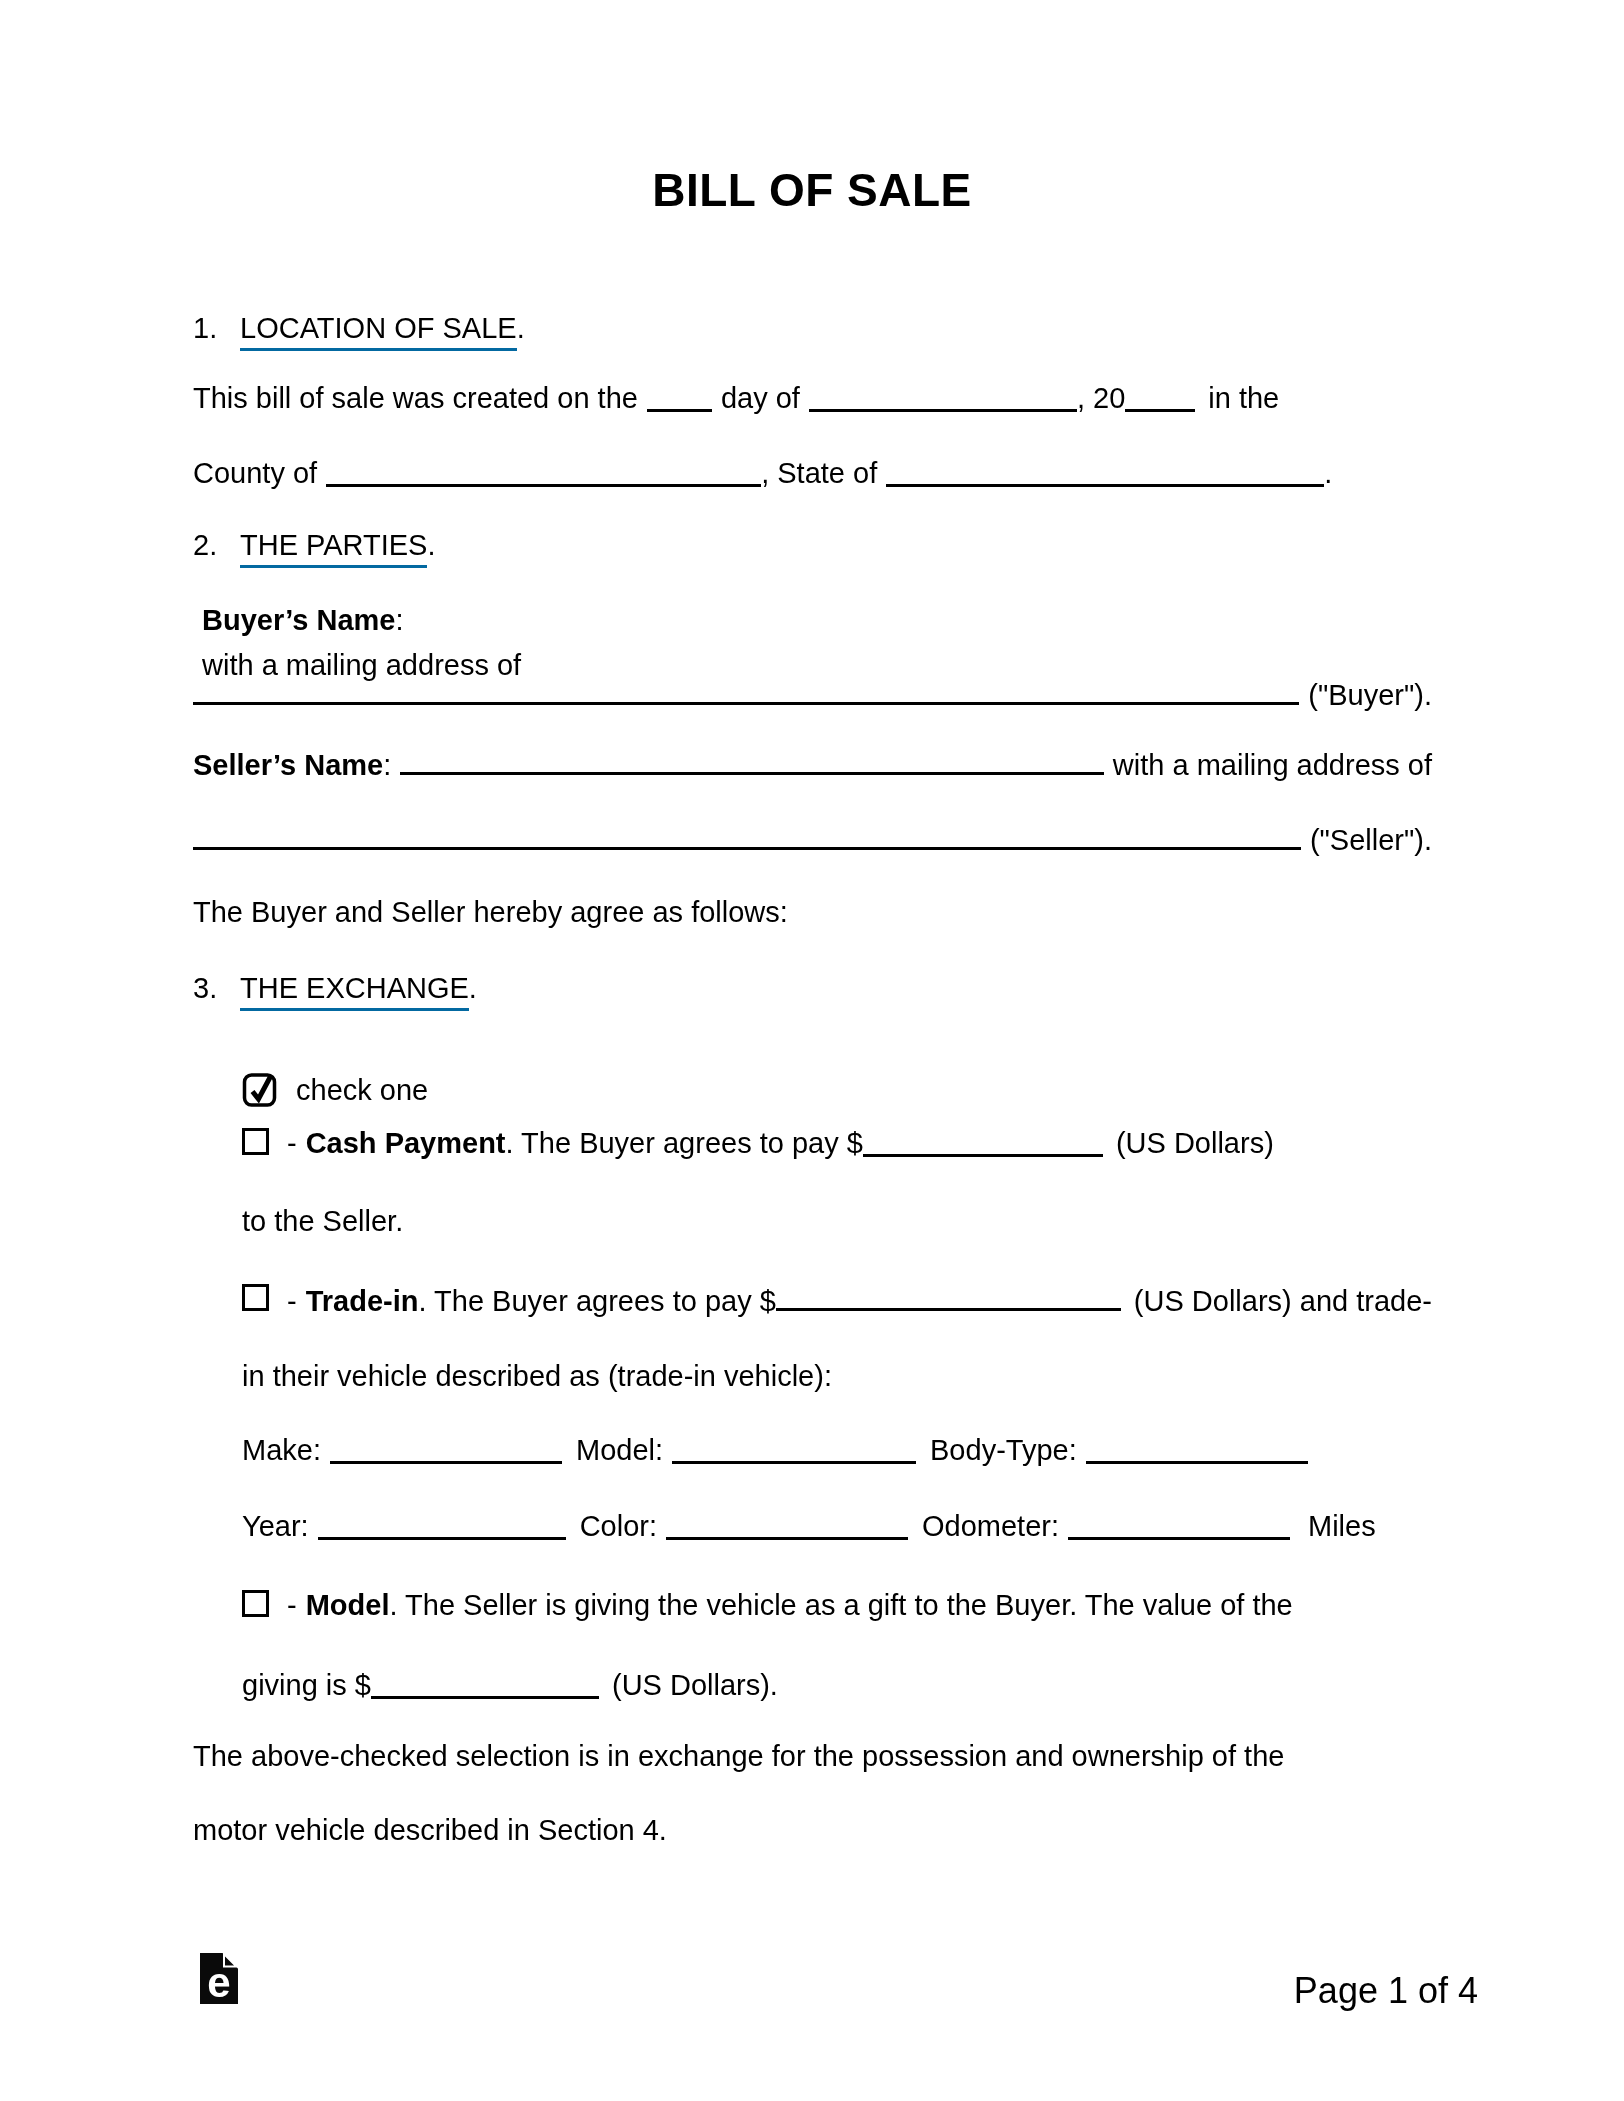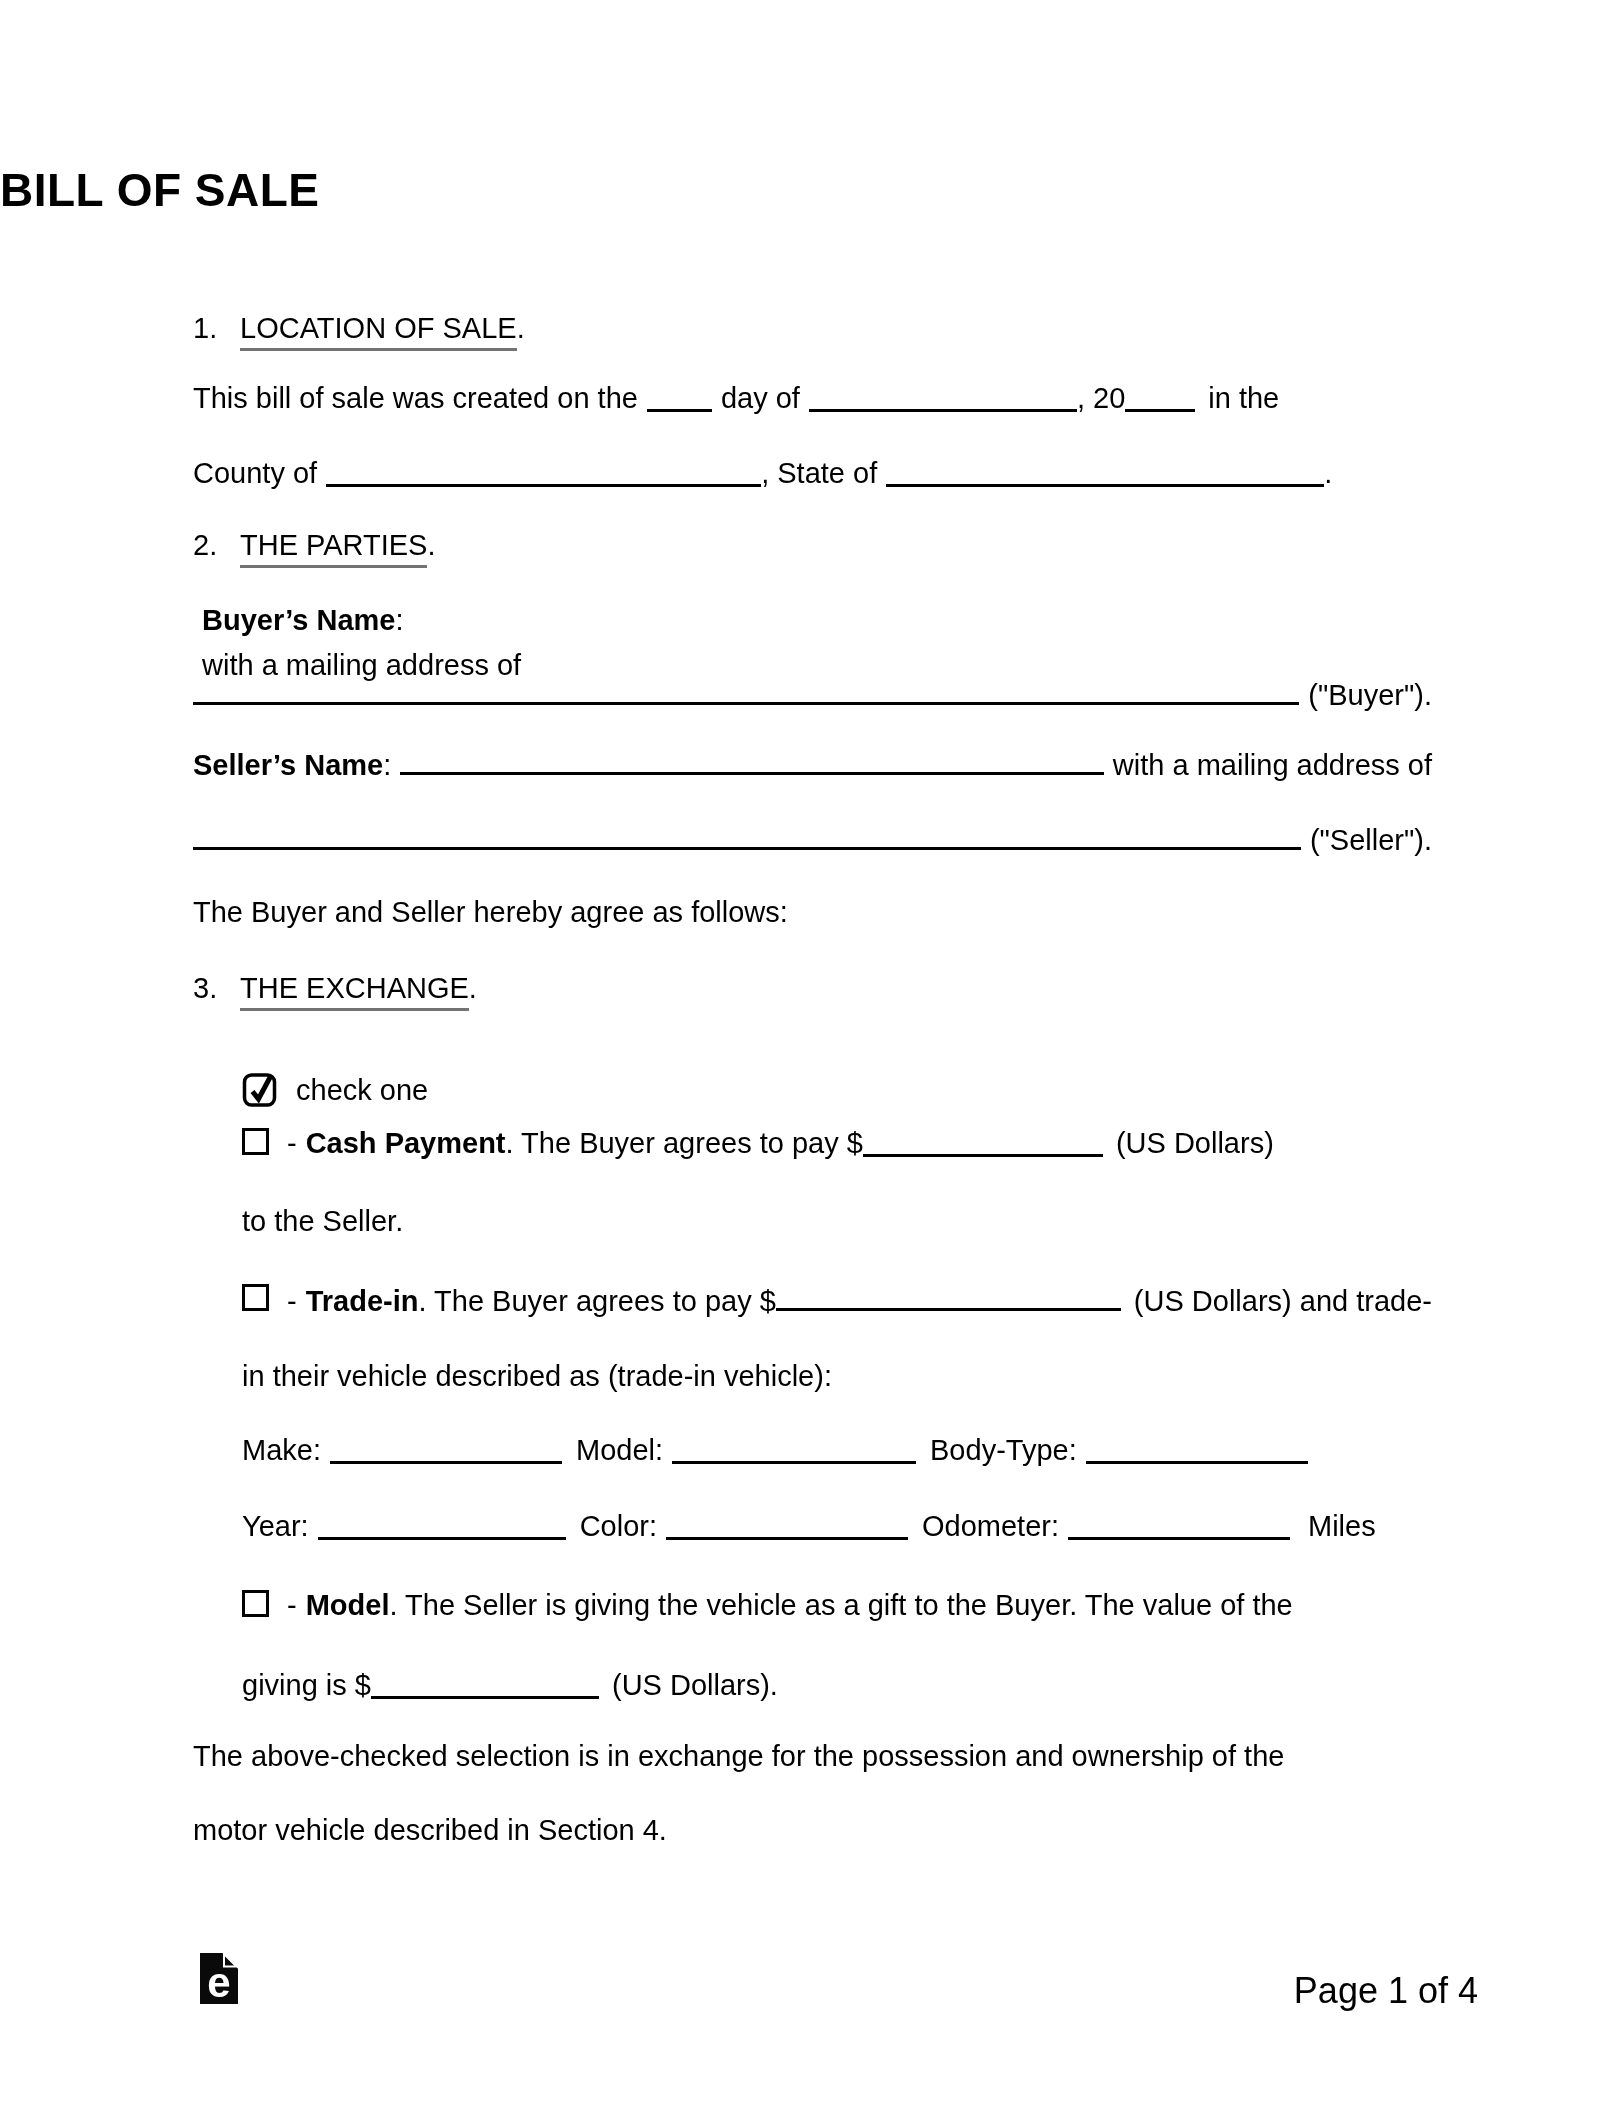--- a/index.html
+++ b/index.html
@@ -1,27 +1,27 @@
 <!DOCTYPE html>
 <html><head>
 <meta charset="utf-8">
 <style>
   html,body{margin:0;padding:0;background:#ffffff;}
   .page{
     position:relative;width:1624px;height:2101px;background:#fff;overflow:hidden;
     font-family:"Liberation Sans",sans-serif;color:#000;
   }
   .title{
-    position:absolute;top:163px;left:0;right:0;
+    position:absolute;top:163px;left:0;right:0;text-align:center;
     font-size:46px;font-weight:700;letter-spacing:0.5px;
   }
   .line{position:absolute;font-size:29px;line-height:36px;white-space:nowrap;}
   .flexline{display:flex;align-items:baseline;}
   .num{display:inline-block;width:47px;}
-  .hd{display:inline-block;border-bottom:3px solid #737373;padding-bottom:2px;}
+  .hd{display:inline-block;border-bottom:3px solid #0369a1;padding-bottom:2px;}
   .b{font-weight:700;}
   .blank{display:inline-block;height:10px;border-bottom:3px solid #000;margin-bottom:-4px;}
   .grow{flex:1 1 auto;}
   .ml{margin-left:9px;}
   .mr{margin-right:9px;}
   .ml12{margin-left:13px;}
   .dash{margin:0 9px;}
   .box{
     display:inline-block;width:21px;height:21px;border:3px solid #000;
     vertical-align:-2px;margin-right:9px;

